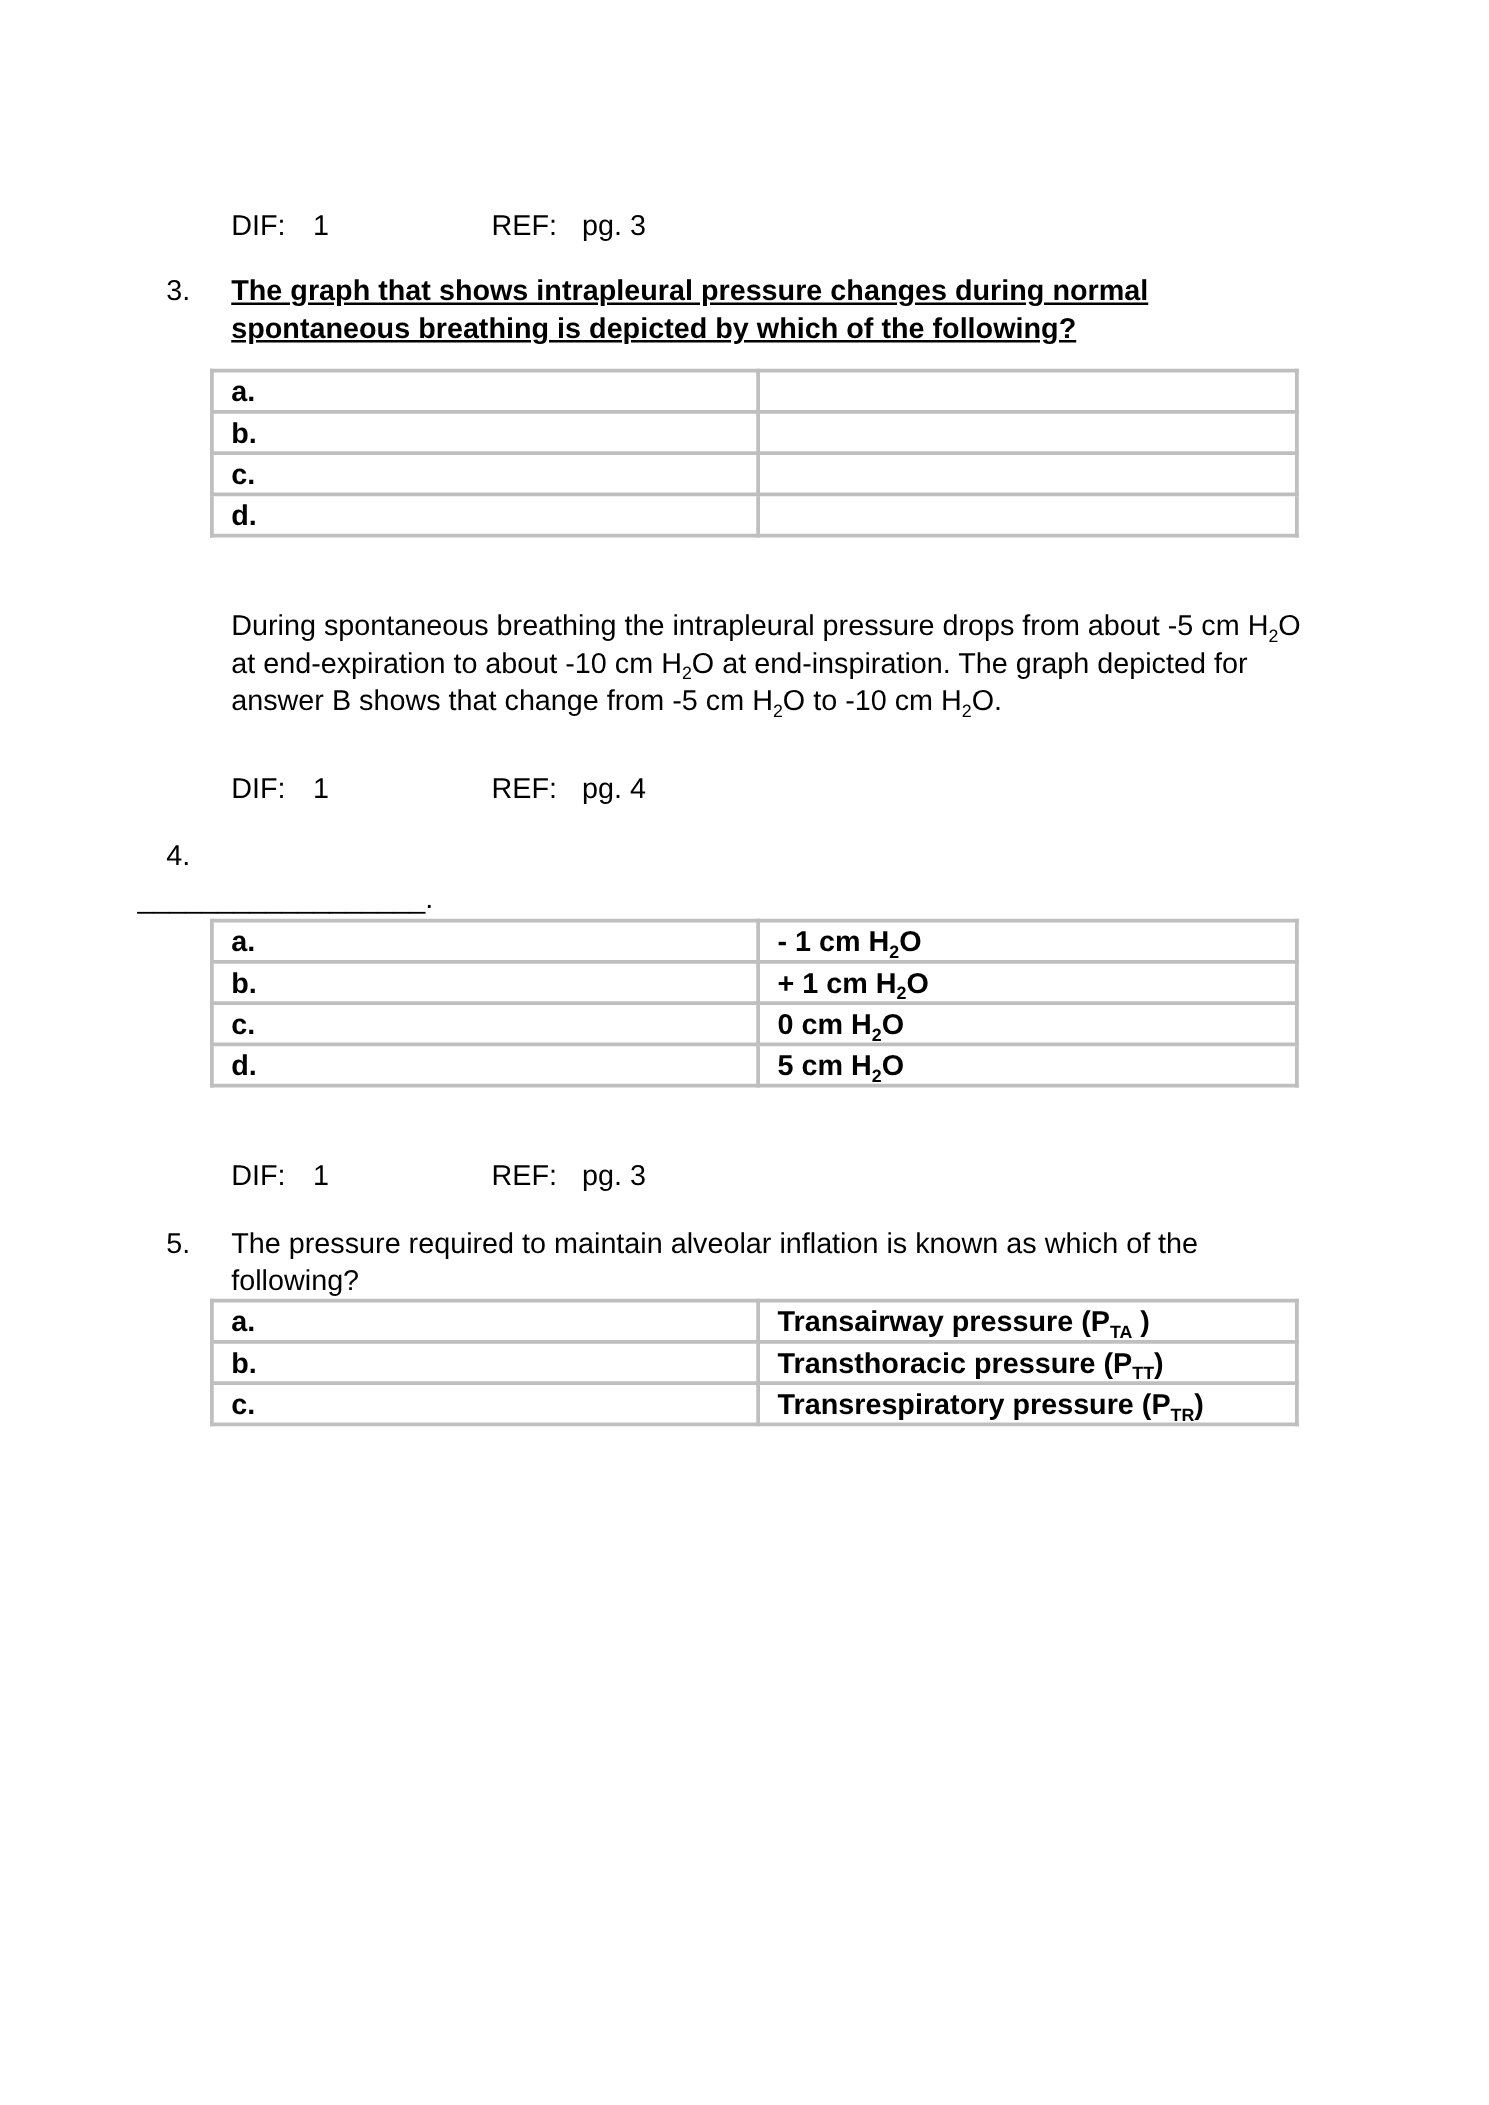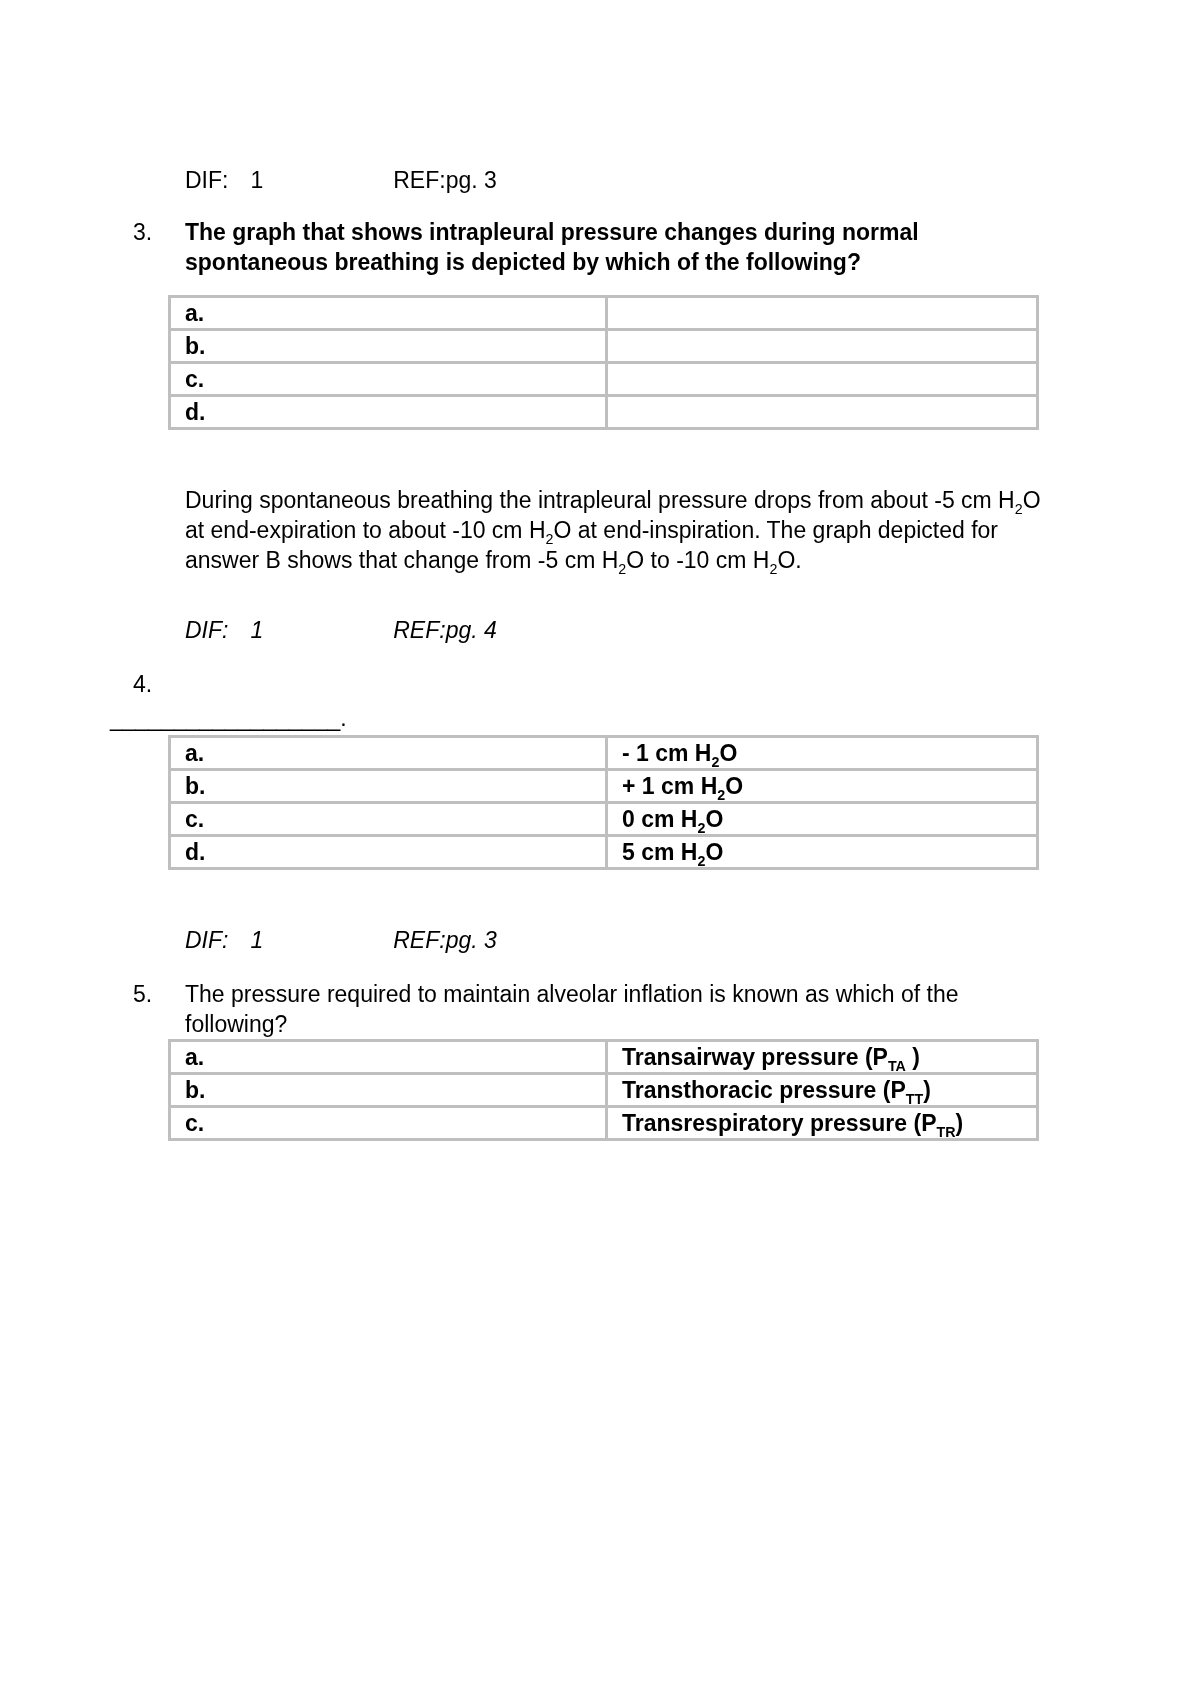--- a/index.html
+++ b/index.html
@@ -7,31 +7,31 @@
   body {
     width:1191px; height:1684px; position:relative; overflow:hidden;
     color:#000;
     font-family:"Liberation Sans","DejaVu Sans",sans-serif;
     font-size:23px; line-height:30px;
   }
   sub { font-size:0.62em; line-height:0; }
 
   .difref { margin-left:185px; white-space:nowrap; }
   .difref-top { margin-top:165px; }
-  .difref-mid { margin-top:40px;font-style:italic; }
+  .difref-mid { margin-top:40px; }
   .dr-val  { display:inline-block; margin-left:22px; }
   .dr-ref  { display:inline-block; margin-left:130px; }
-  .dr-refval { display:inline-block; }
+  .dr-refval { display:inline-block; margin-left:20px; }
 
   .qrow { display:flex; margin-left:133px; }
   .qrow-3 { margin-top:22px; }
   .qrow-4 { margin-top:24px; }
   .qrow-5 { margin-top:24px; }
   .qnum { flex:none; width:52px; }
-  .qtext-3 { font-weight:bold; width:745px; }
+  .qtext-3 { font-weight:bold; width:745px;text-decoration:underline; }
   .qtext-4 { width:900px; }
   .qtext-5 { width:790px; }
 
   .blank-line { margin-left:110px; margin-top:4px; margin-bottom:2px; letter-spacing:0; }
 
   table.opts { border-collapse:collapse; margin-left:168px; width:868px; table-layout:fixed; }
   table.opts-3 { margin-top:18px; }
   .opts td {
     border:3px solid #bfbfbf; height:33px; padding:0 4px 0 14px;
     font-weight:bold; vertical-align:middle; white-space:nowrap; overflow:hidden;

